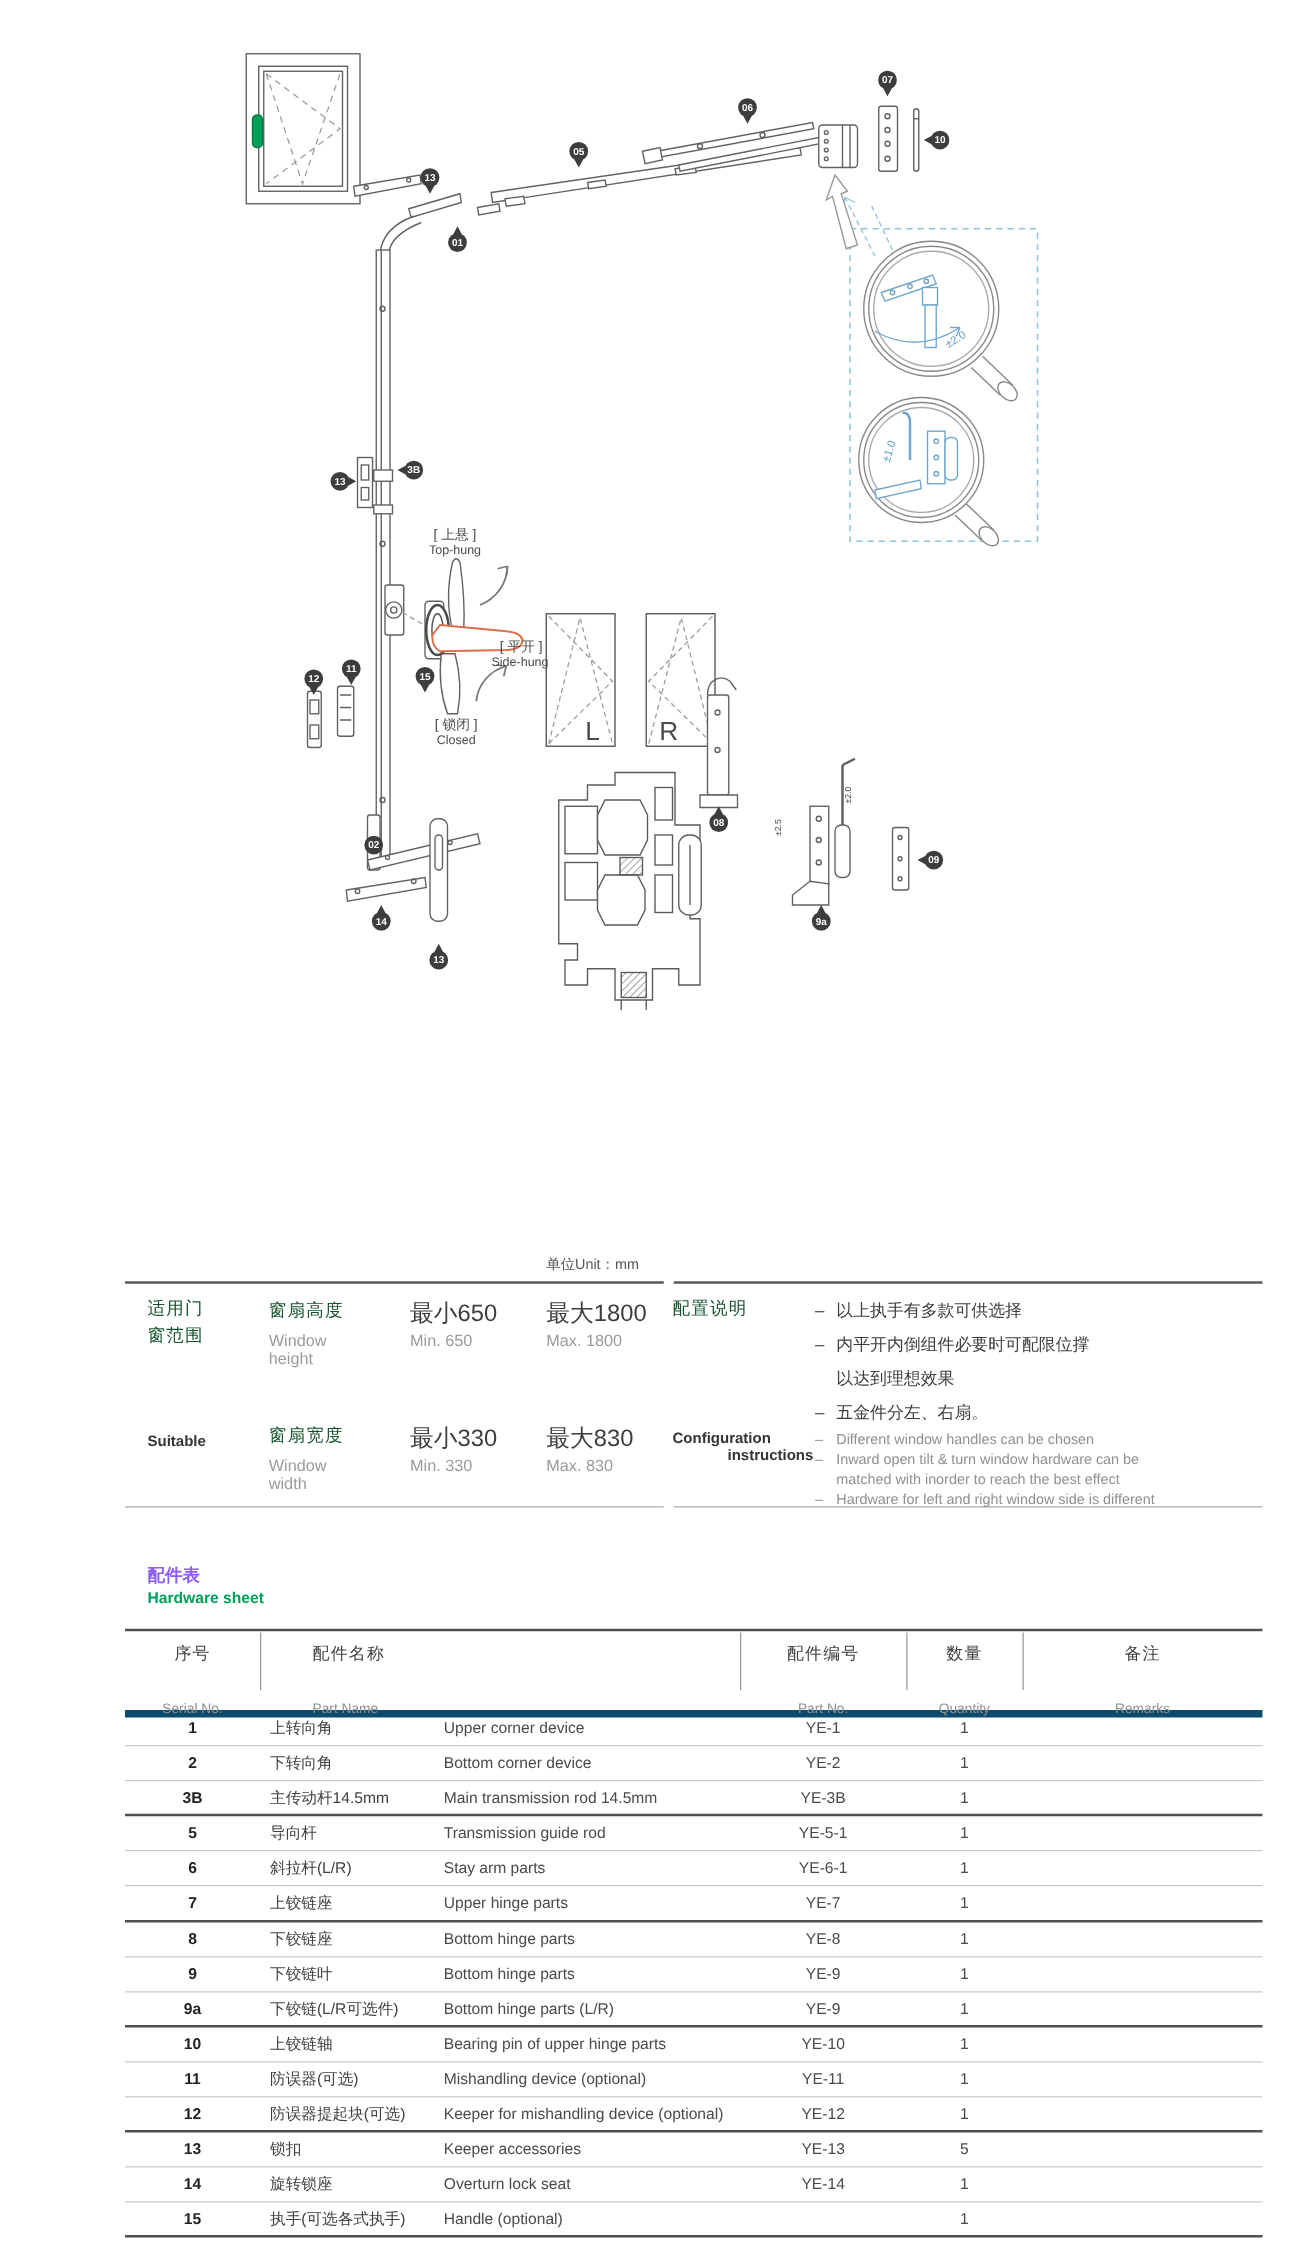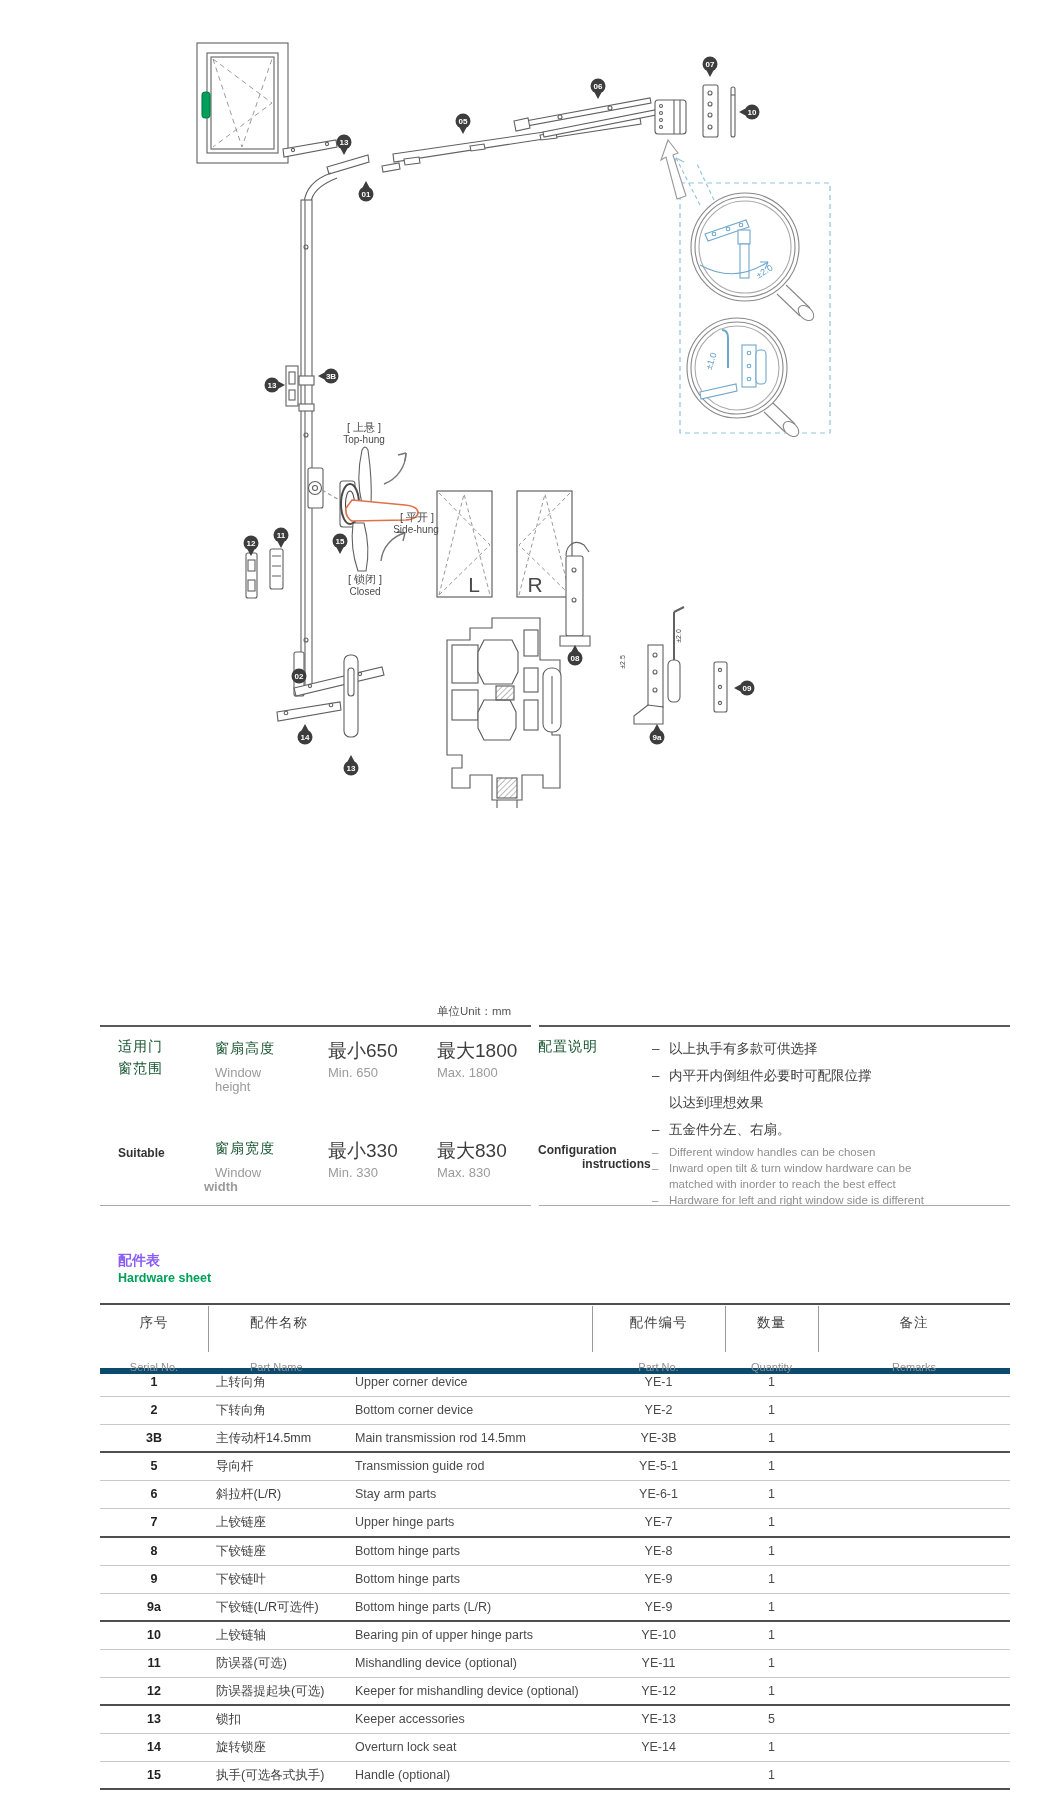--- a/index.html
+++ b/index.html
@@ -394,21 +394,21 @@
   <div class="abs zh-big" style="left:215px;top:1040px;">窗扇高度</div>
   <div class="abs sub" style="left:215px;top:1066px;">Window</div>
   <div class="abs sub" style="left:215px;top:1080px;">height</div>
   <div class="abs zh-xl" style="left:328px;top:1038px;">最小650</div>
   <div class="abs sub" style="left:328px;top:1066px;">Min. 650</div>
   <div class="abs zh-xl" style="left:437px;top:1038px;">最大1800</div>
   <div class="abs sub" style="left:437px;top:1066px;">Max. 1800</div>
 
   <div class="abs zh-big" style="left:215px;top:1140px;">窗扇宽度</div>
   <div class="abs sub" style="left:215px;top:1166px;">Window</div>
-  <div class="abs sub" style="left:204px;top:1180px;font-weight:bold;">width</div>
+  <div class="abs sub" style="left:215px;top:1180px;">width</div>
   <div class="abs zh-xl" style="left:328px;top:1138px;">最小330</div>
   <div class="abs sub" style="left:328px;top:1166px;">Min. 330</div>
   <div class="abs zh-xl" style="left:437px;top:1138px;">最大830</div>
   <div class="abs sub" style="left:437px;top:1166px;">Max. 830</div>
 
   <div class="abs zh-big" style="left:538px;top:1038px;">配置说明</div>
   <div class="abs bold-en" style="left:538px;top:1143px;">Configuration</div>
   <div class="abs bold-en" style="left:538px;top:1157px;padding-left:44px;">instructions</div>
 
   <div id="bullets-zh" class="abs" style="left:652px;top:1038px;width:370px;">

